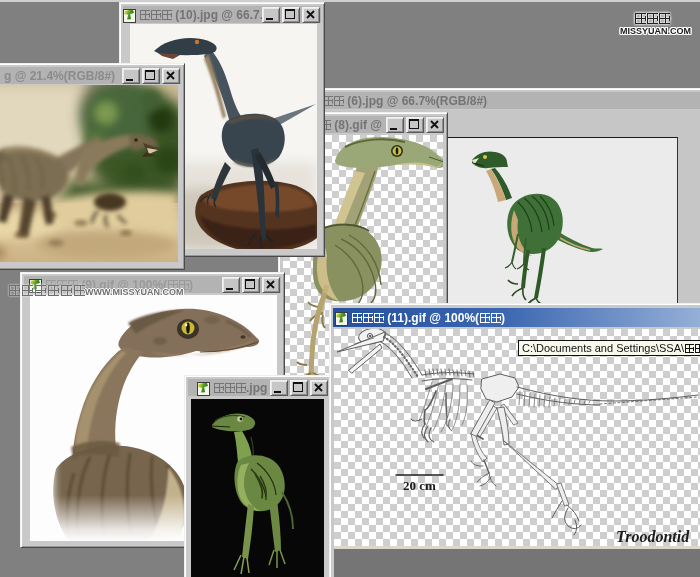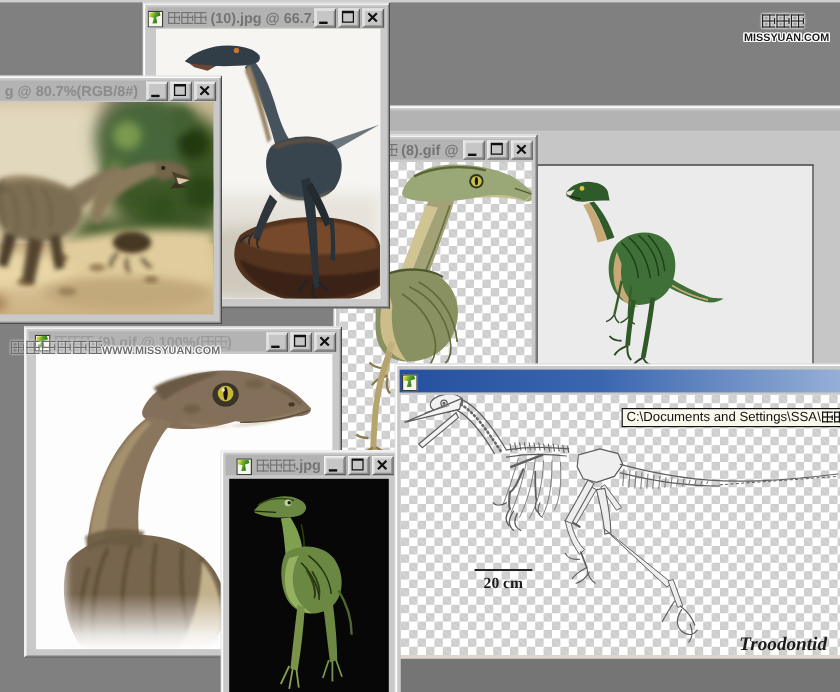--- a/index.html
+++ b/index.html
@@ -41,20 +41,21 @@
 .c11{width:11px;height:11px;vertical-align:-1px;}
 .c10{width:10px;height:10px;vertical-align:-1px;}
 </style></head>
 <body>
 <div id="page">
 <div id="topline"></div>
 
 <div class="win" id="w6" style="left:291px;top:88px;width:424px;height:226px;z-index:1;">
   <div class="tb" style="top:3px;">
     <span class="icon"></span>
+    <span class="tt"><span class="cj c11"></span><span class="cj c11"></span><span class="cj c11"></span> (6).jpg @ 66.7%(RGB/8#)</span>
   </div>
   <div style="position:absolute;left:4px;top:21px;right:4px;bottom:4px;background:#c6c6c6;"></div>
   <div style="position:absolute;left:155px;top:48px;width:229px;height:166px;background:#ebebeb;border:1px solid #1a1a1a;border-right-color:#333;">
     <svg width="229" height="166" viewBox="0 0 229 166">
       <g id="dino6">
         <path d="M24,22 C29,15 39,12 47,14 C54,15 59,19 59,24 L60,29 C53,29 46,29 40,30 C33,31 27,28 24,25 Z" fill="#2f5a2a"></path>
         <path d="M24,22 L31,20 L26,27 Z" fill="#e8e4d4"></path>
         <path d="M25,25 L36,28" stroke="#12290e" stroke-width="1" fill="none"></path>
         <circle cx="37" cy="19" r="2" fill="#d8c840"></circle>
         <path d="M47,30 C54,38 60,48 64,60 L58,62 C54,50 49,39 43,31 Z" fill="#2f5a2a"></path>
@@ -171,21 +172,21 @@
         <path d="M126,210 q -6,5 -7,11 M131,213 q -2,8 2,11 M136,211 q 4,5 7,7" stroke="#1e2428" stroke-width="1.7" fill="none"></path>
         <path d="M130,128 C137,140 143,152 146,162 L141,165 C136,153 130,141 125,132 Z" fill="#232b30"></path>
         <path d="M144,158 q 3,18 1,34 L149,194 q 1,-20 -1,-36" fill="#2a3238"></path>
       </g>
     </svg>
   </div>
 </div>
 
 <div class="win" id="wd" style="left:-60px;top:63px;width:243px;height:205px;z-index:4;">
   <div class="tb" style="top:3px;">
-    <span class="tt" style="margin-left:60px;color:#8b8b8b;">g @ 80.7%(RGB/8#)</span>
+    <span class="tt" style="margin-left:60px;color:#8b8b8b;">g @ 21.4%(RGB/8#)</span>
   </div>
   <div class="btns" style="top:4px;right:4px;">
     <span class="btn">
           <span class="gmin"></span>
         </span>
     <span class="btn">
           <span class="gmax"></span>
         </span>
     <span class="btn">
           <svg class="gx" width="9" height="9" style="position:absolute;left:3px;top:2px;">
@@ -356,20 +357,21 @@
         <path d="M64,74 C70,84 73,92 71,99 M69,77 C74,85 76,92 75,98" stroke="#2c3a14" stroke-width="1.5" fill="none"></path>
         <path d="M91,93 C98,104 102,117 102,130" stroke="#4e6630" stroke-width="2" fill="none"></path>
       </g>
     </svg>
   </div>
 </div>
 
 <div class="win" id="w11" style="left:329px;top:303px;width:380px;height:280px;z-index:7;">
   <div class="tb" style="top:4px;height:19px;background:linear-gradient(90deg,#24509e 0%,#3b66b0 45%,#98b2d8 100%);color:#ffffff;font-size:12px;">
     <span class="icon" style="margin-left:2px;"></span>
+    <span class="tt"><span class="cj c11"></span><span class="cj c11"></span><span class="cj c11"></span> (11).gif @ 100%(<span class="cj c11"></span><span class="cj c11"></span>)</span>
   </div>
   <div class="checker" style="position:absolute;left:4px;top:25px;width:372px;height:217px;">
     <svg width="372" height="217" viewBox="0 0 372 217">
       <g id="skel" stroke="#5e5e5e" stroke-width="1" fill="none" stroke-linecap="round">
         <ellipse cx="38" cy="7" rx="13.5" ry="7.5" fill="#f2f2f2" transform="rotate(-8 38 7)"></ellipse>
         <circle cx="36" cy="7" r="2.6"></circle>
             <circle cx="36" cy="7" r="0.8" fill="#555"></circle>
         <path d="M51,3 L3,23 L49,12 Z" fill="#f4f4f4"></path>
         <path d="M20,15 L40,9" stroke-width="0.7"></path>
         <path d="M15,41 L46,15 L48,19 L18,44 Z" fill="#f4f4f4"></path>

